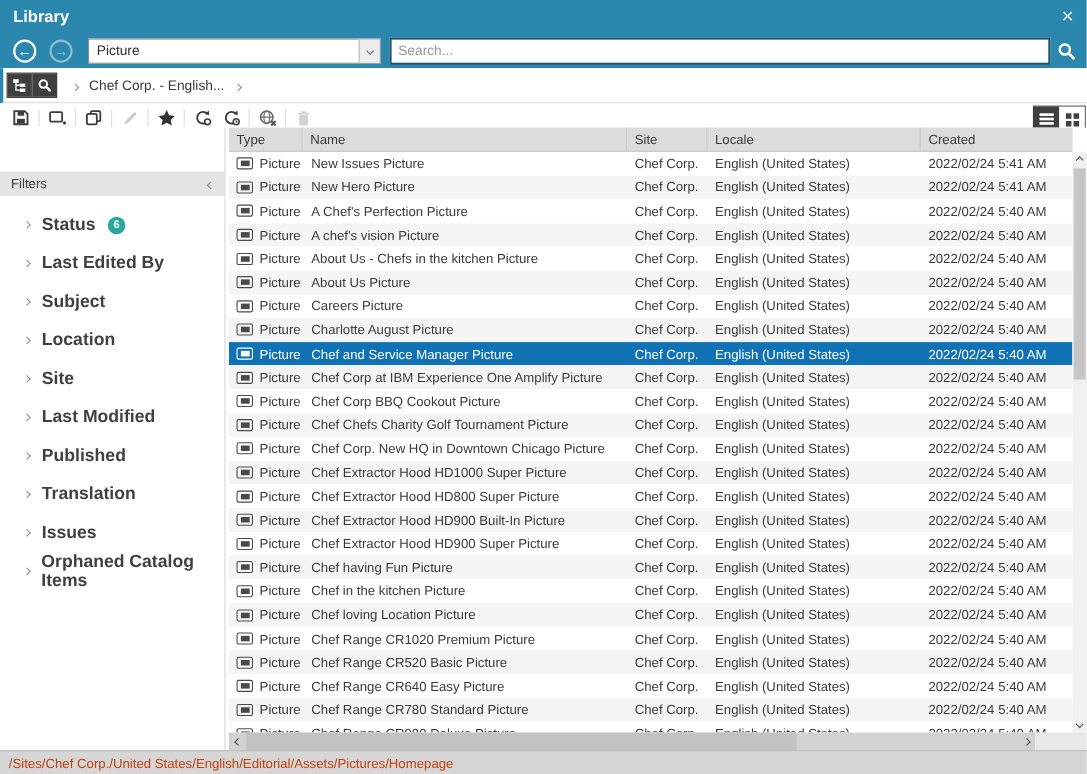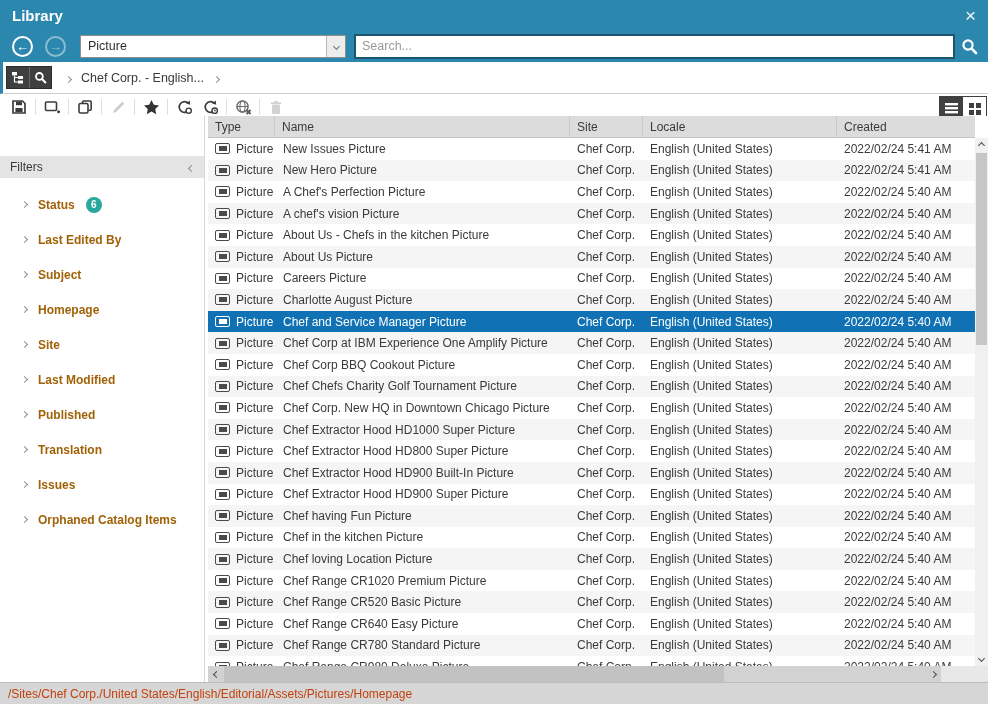--- a/index.html
+++ b/index.html
@@ -37,21 +37,21 @@
   .vt-btn.active { background:#3f3f3f; }
   .vt-btn.inactive { background:#fff; }
 
   
   .main { position:absolute; top:116px; left:0; right:0; height:566px; background:#fff; }
 
   
   .filters { position:absolute; left:0; top:0; bottom:0; width:205px; border-right:1px solid #d7d7d7; background:#fff; }
   .filters-header { height:22px; background:#e4e4e4; display:flex; align-items:center; justify-content:space-between; padding:0 10px; color:#3a3a3a;margin-top:40px; }
   .fitem { height:35px; display:flex; align-items:center; padding-left:22px; gap:11px; cursor:pointer; }
-  .fitem .flabel { font-weight:bold; color:#a16207; font-size:12px; }
+  .fitem .flabel { font-weight:bold; color:#404040; font-size:16px; }
   .badge { min-width:16px; height:16px; border-radius:50%; background:#2ba89e; color:#fff; font-size:10px; display:flex; align-items:center; justify-content:center; font-weight:bold; }
   .filters-list { padding-top:9px; }
 
   
   .chev { display:inline-block; width:6px; height:6px; border-right:1.5px solid #8f8f8f; border-bottom:1.5px solid #8f8f8f; }
   .chev.right { transform:rotate(-45deg); }
   .chev.left  { transform:rotate(135deg); }
   .chev.down  { transform:rotate(45deg); }
   .chev.up    { transform:rotate(-135deg); }
   .chev.small { width:5px; height:5px; }
@@ -249,21 +249,21 @@
         <div class="fitem">
           <span class="chev right small"></span>
           <span class="flabel">Last Edited By</span>
         </div>
         <div class="fitem">
           <span class="chev right small"></span>
           <span class="flabel">Subject</span>
         </div>
         <div class="fitem">
           <span class="chev right small"></span>
-          <span class="flabel">Homepage</span>
+          <span class="flabel">Location</span>
         </div>
         <div class="fitem">
           <span class="chev right small"></span>
           <span class="flabel">Site</span>
         </div>
         <div class="fitem">
           <span class="chev right small"></span>
           <span class="flabel">Last Modified</span>
         </div>
         <div class="fitem">

